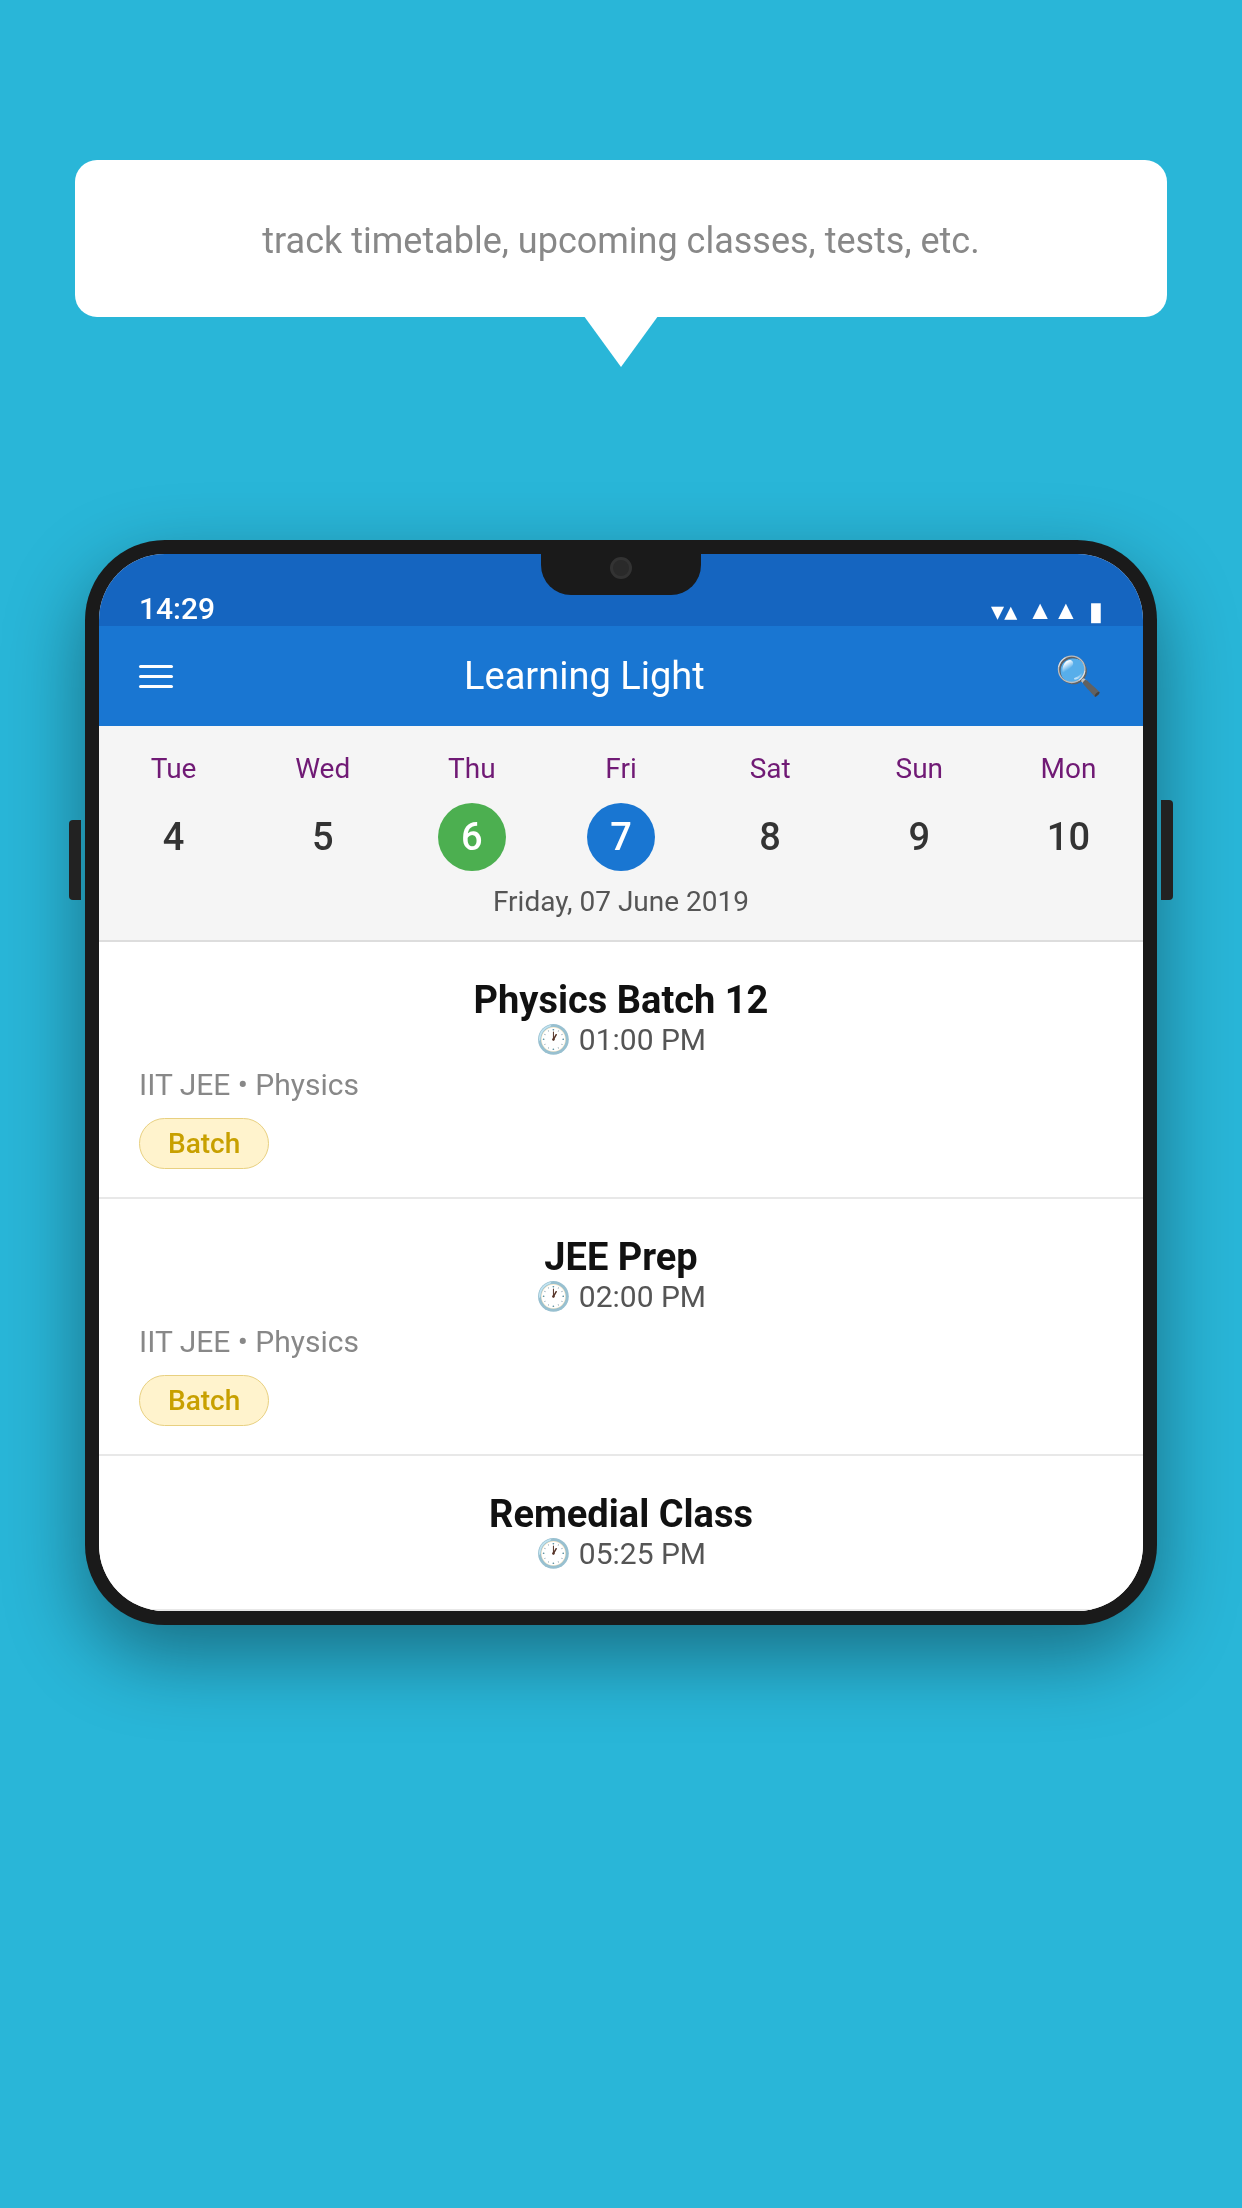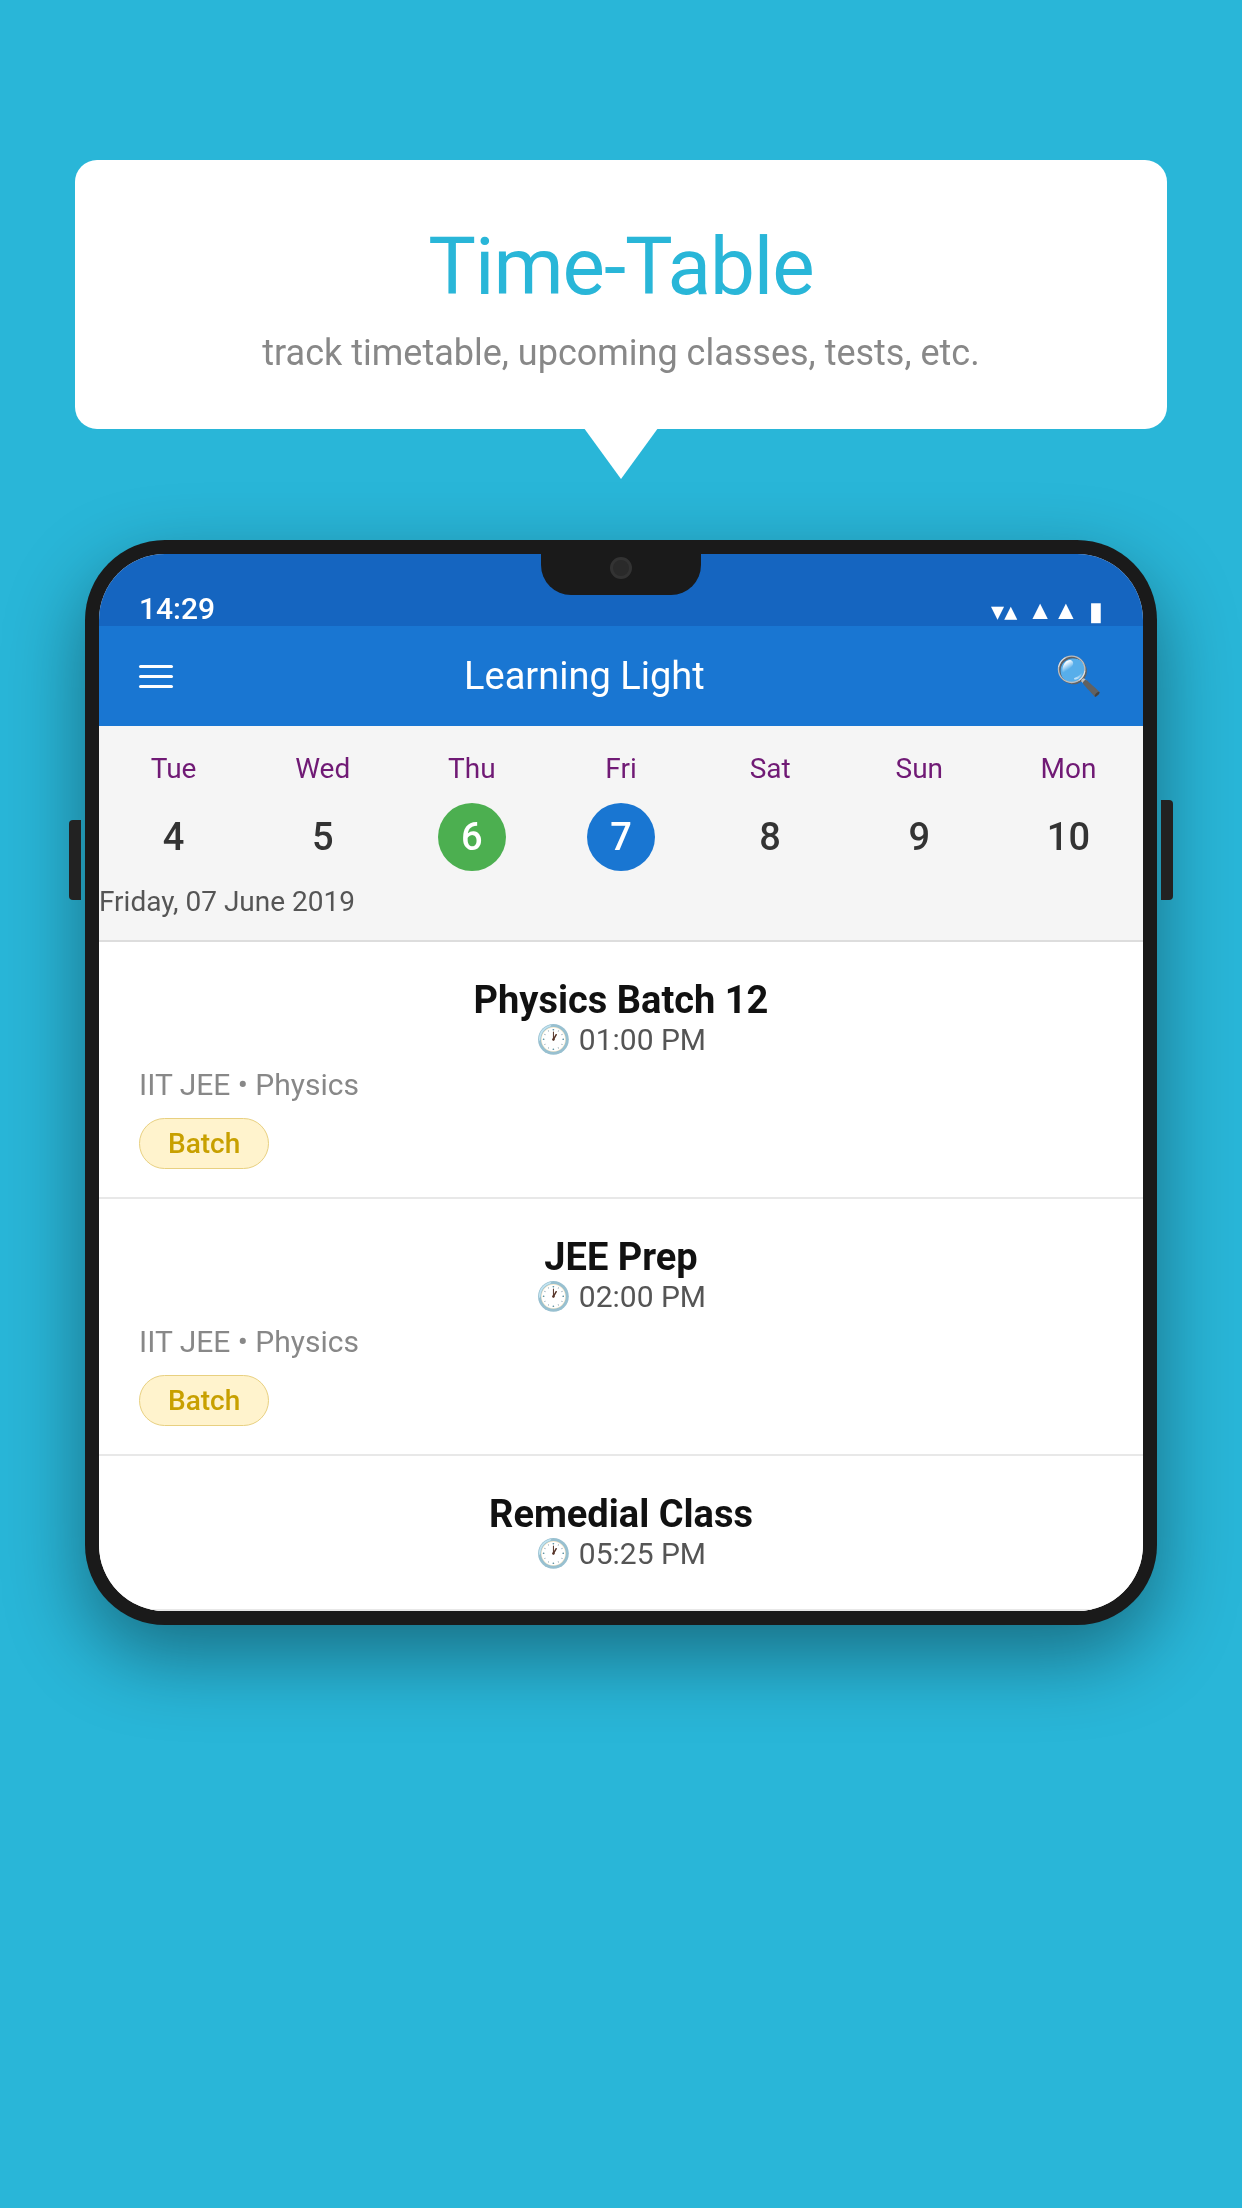--- a/index.html
+++ b/index.html
@@ -248,21 +248,21 @@
     .day-number.selected {
       background: #1976D2;
       color: white;
       border-radius: 50%;
       width: 68px;
       height: 68px;
       margin: 0 auto;
     }
 
     .selected-date-label {
-      text-align: left;
+      text-align: center;
       font-size: 28px;
       color: #555;
       padding-bottom: 14px;
     }
 
     
     .divider {
       height: 2px;
       background: #ddd;
     }
@@ -319,21 +319,20 @@
       font-weight: 500;
       border: 1.5px solid #e8d080;
     }
 
   </style>
 </head>
 <body>
 
 <div class="speech-bubble-wrapper">
   <div class="speech-bubble">
-    <div class="title">Time-Table</div>
     <div class="subtitle">track timetable, upcoming classes, tests, etc.</div>
   </div>
 </div>
 
 <div class="phone-wrapper">
   <div class="phone">
     <div class="notch">
       <div class="notch-camera"></div>
     </div>
     <div class="phone-inner">

